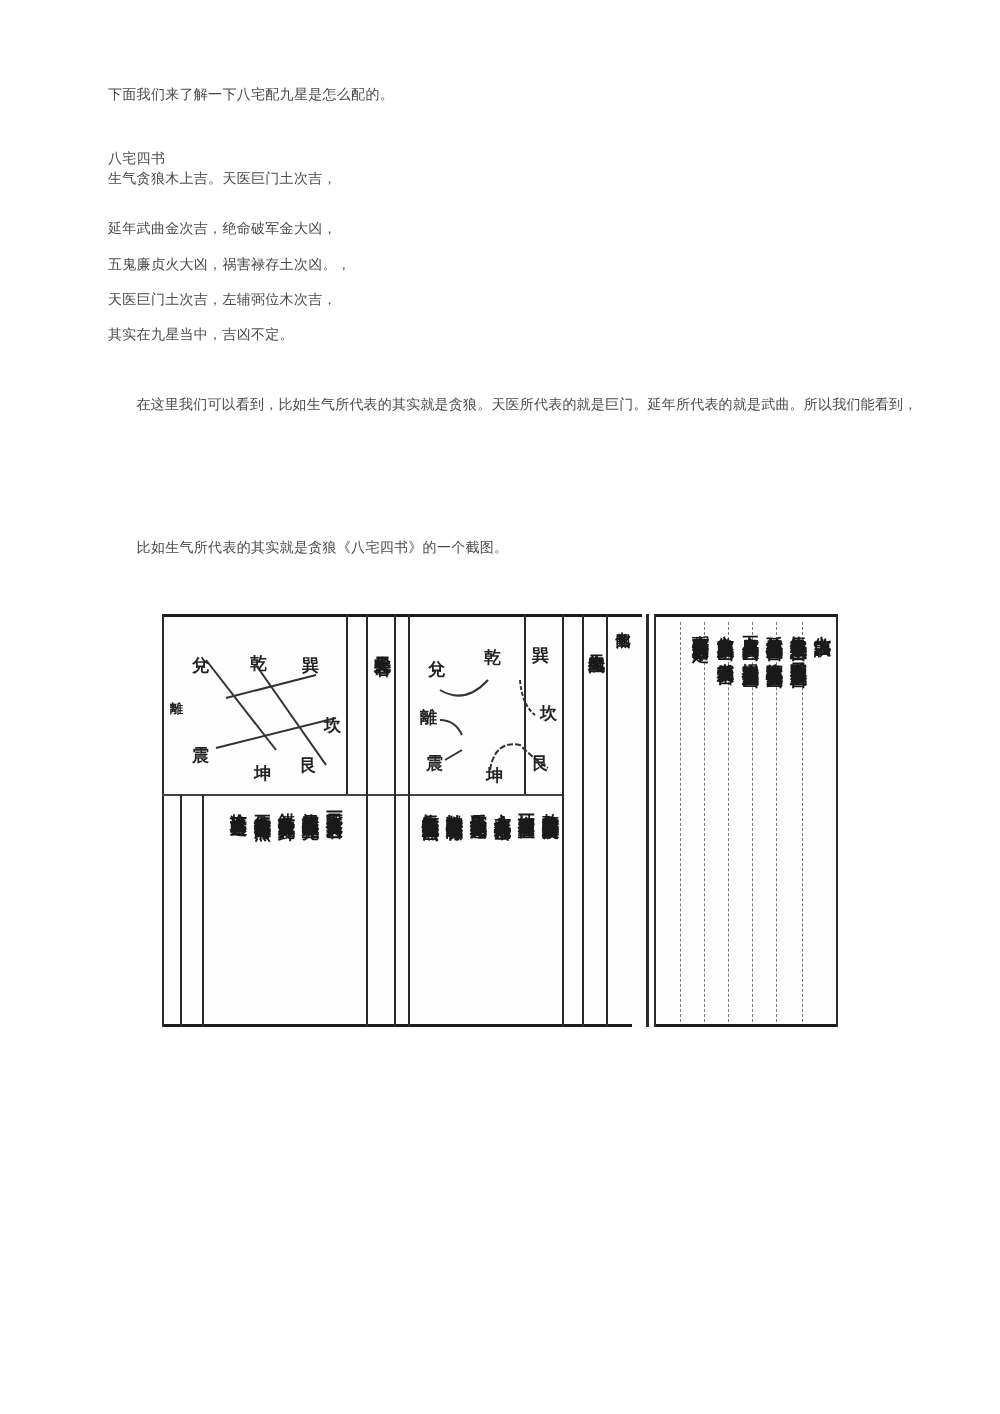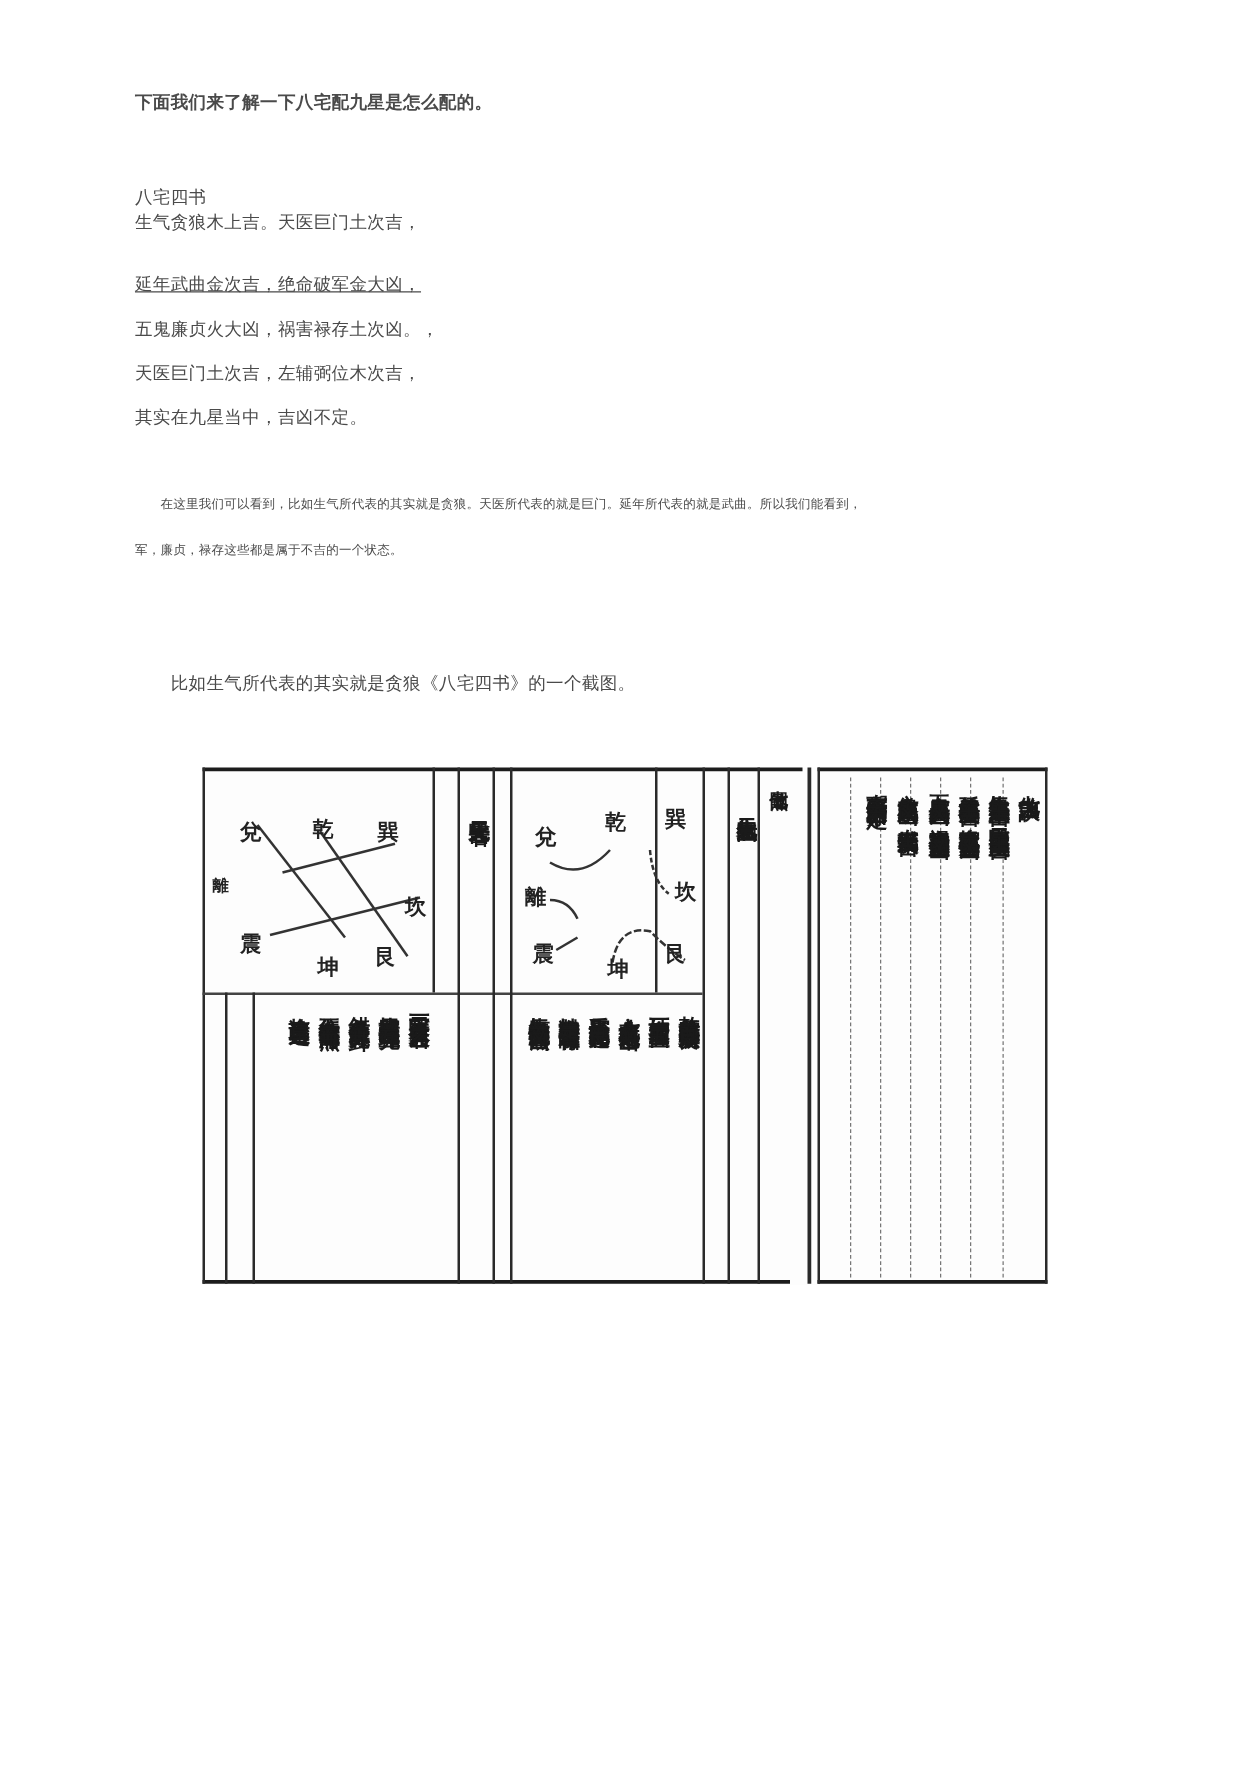--- a/index.html
+++ b/index.html
@@ -1,48 +1,47 @@
 <!DOCTYPE html>
 <html><head>
 <meta charset="utf-8">
 <style>
   html, body { margin: 0; padding: 0; background: #ffffff; }
   body { width: 1000px; height: 1414px; position: relative; overflow: hidden;
          font-family: "DejaVu Serif", "Liberation Serif", serif; color: #4a4a4a; }
   .p { position: absolute; left: 108px; font-size: 14px; line-height: 20px; white-space: nowrap; letter-spacing: 0.3px; }
-  .para { position: absolute; left: 108px; width: 826px; font-size: 10px; line-height: 36.5px; text-indent: 0; }
+  .para { position: absolute; left: 108px; width: 826px; font-size: 14px; line-height: 36.5px; text-indent: 0; }
   .para span.line { display: block; white-space: nowrap; letter-spacing: 0.2px; }
 
   
   .scan { position: absolute; left: 162px; top: 614px; width: 676px; height: 414px; background: #fdfdfd; }
   .scan .rule { position: absolute; background: #1c1c1c; }
   .scan .vline { position: absolute; width: 2px; background: #2a2a2a; }
   .scan .dash { position: absolute; width: 1px; border-left: 1px dashed #777; }
   .scan .vtext { position: absolute; writing-mode: vertical-rl; text-orientation: upright;
                  font-family: "DejaVu Serif", serif; font-weight: bold; color: #1a1a1a;
                  font-size: 17px; line-height: 22px; letter-spacing: 1px; }
   .scan .glyph { position: absolute; font-family: "DejaVu Serif", serif; font-weight: bold;
                  color: #222; font-size: 17px; }
   .scan svg { position: absolute; }
 </style>
 </head>
 <body>
 
-<div class="p" style="top:72px;font-weight:bold;">下面我们来了解一下八宅配九星是怎么配的。</div>
+<div class="p" style="top:84px;">下面我们来了解一下八宅配九星是怎么配的。</div>
 
 <div class="p" style="top:148px;">八宅四书</div>
 <div class="p" style="top:168px;">生气贪狼木上吉。天医巨门土次吉，</div>
-<div class="p" style="top:218px;text-decoration:underline;">延年武曲金次吉，绝命破军金大凶，</div>
+<div class="p" style="top:218px;">延年武曲金次吉，绝命破军金大凶，</div>
 <div class="p" style="top:254px;">五鬼廉贞火大凶，祸害禄存土次凶。，</div>
 <div class="p" style="top:289px;">天医巨门土次吉，左辅弼位木次吉，</div>
 <div class="p" style="top:324px;">其实在九星当中，吉凶不定。</div>
 
 <div class="para" style="top:386px;">
   <span class="line">　　在这里我们可以看到，比如生气所代表的其实就是贪狼。天医所代表的就是巨门。延年所代表的就是武曲。所以我们能看到，</span>
-  <span class="line">军，廉贞，禄存这些都是属于不吉的一个状态。</span>
 </div>
 
 <div class="p" style="top:537px; left:108px;">　　比如生气所代表的其实就是贪狼《八宅四书》的一个截图。</div>
 
 <div class="scan">
 
   <div class="rule" style="left:0; top:0; width:480px; height:3px;"></div>
   <div class="rule" style="left:492px; top:0; width:184px; height:3px;"></div>
   <div class="rule" style="left:0; top:410px; width:470px; height:3px;"></div>
   <div class="rule" style="left:492px; top:410px; width:184px; height:3px;"></div>

